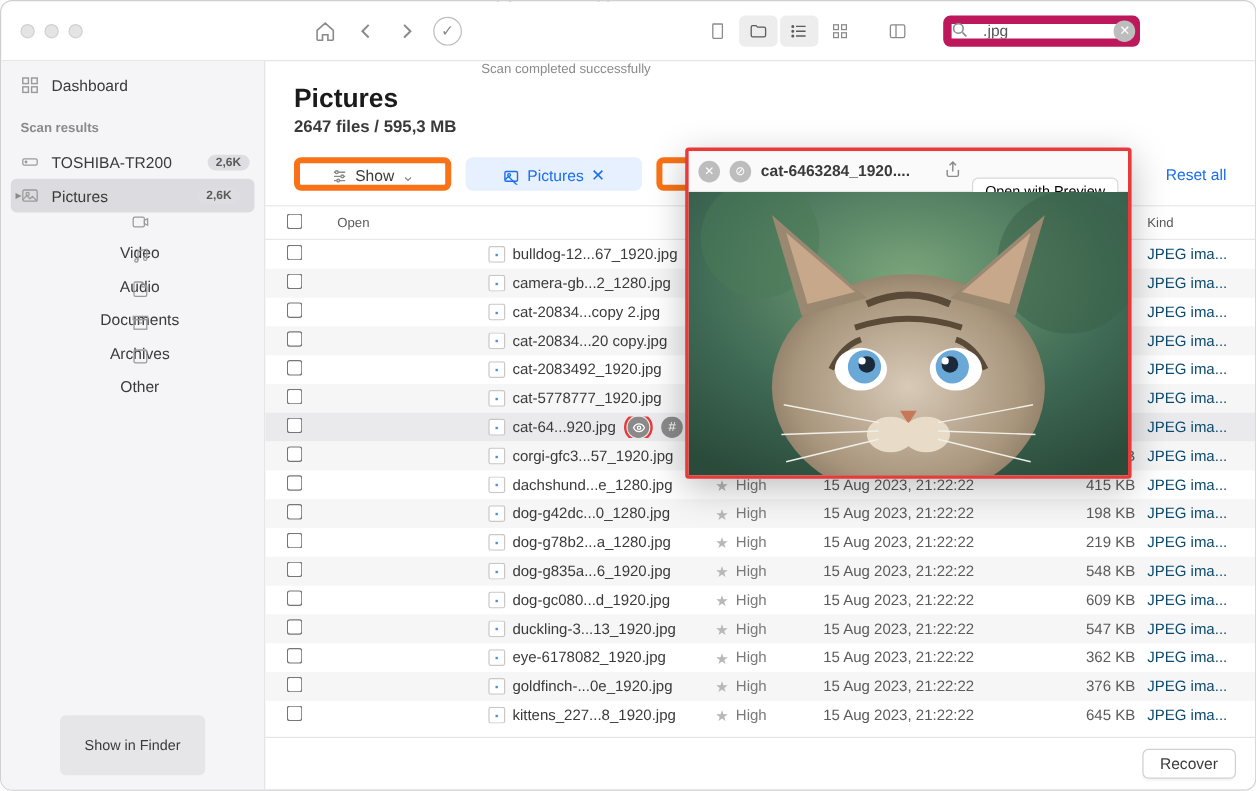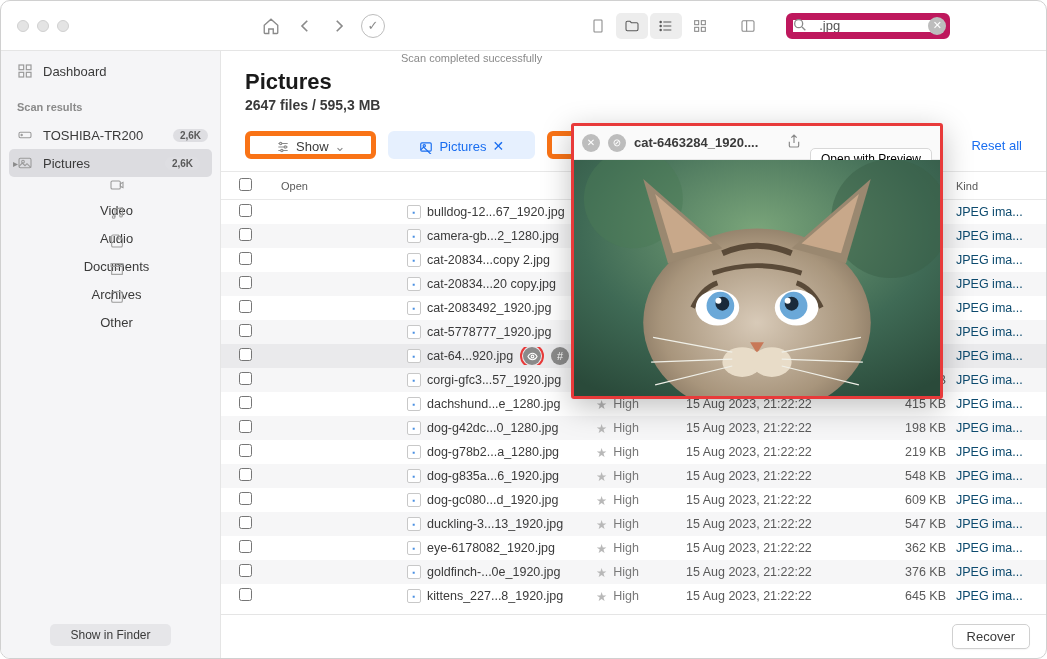--- a/index.html
+++ b/index.html
@@ -23,21 +23,21 @@
 
 .sidebar { position:absolute; top:50px; left:0; width:220px; bottom:0; background:#f5f5f7; border-right:1px solid #e5e5e5; padding-top:6px; }
 .sb-item { display:flex; align-items:center; height:28px; padding:0 16px; font-size:13px; color:#3a3a3a; gap:10px; position:relative; }
 .sb-item.head { color:#8a8a8a; font-size:11px; font-weight:600; margin-top:8px; }
 .sb-item .icn { width:16px; height:16px; color:#9a9a9a; display:flex; align-items:center; justify-content:center; }
 .sb-item .badge { position:absolute; right:12px; background:#dedee2; color:#5a5a5a; font-size:10px; font-weight:600; padding:1px 7px; border-radius:8px; }
 .sb-item.sel { background:#dcdce0; border-radius:5px; margin:0 8px; padding:0 8px; }
 .sb-item .chev { position:absolute; left:4px; color:#8a8a8a; font-size:10px; }
 .sb-sub { padding-left:28px;flex-direction:column; }
 .sb-footer { position:absolute; bottom:12px; left:0; right:0; display:flex; justify-content:center; }
-.sb-footer button { background:#e6e6e9; border:none; border-radius:5px; padding:4px 20px; font-size:12px; color:#3a3a3a; cursor:pointer; }
+.sb-footer button { background:#e6e6e9; border:none; border-radius:5px; padding:18px 20px; font-size:12px; color:#3a3a3a; cursor:pointer; }
 
 .main { position:absolute; top:50px; left:220px; right:0; bottom:0; display:flex; flex-direction:column; }
 .mhead { padding:18px 24px 10px 24px; }
 .mhead h1 { font-size:22px; font-weight:700; color:#1a1a1a; }
 .mhead .sub { font-size:14px; font-weight:600; color:#3a3a3a; margin-top:2px; }
 .filters { display:flex; align-items:center; padding:8px 24px 12px 24px; gap:12px; border-bottom:1px solid #e8e8e8; position:relative; }
 .fbtn { display:flex; align-items:flex-end; gap:6px; height:28px; padding:0 26px; border:5px solid #f97316; border-radius:6px; font-size:13px; color:#3a3a3a; background:#fff; cursor:pointer; }
 .fbtn.pic { background:#e6f0fe; border-color:#e6f0fe; color:#1a6ef0; }
 .fbtn .ficn { color:#8a8a8a; display:flex; }
 .fbtn.pic .ficn { color:#1a6ef0; }

